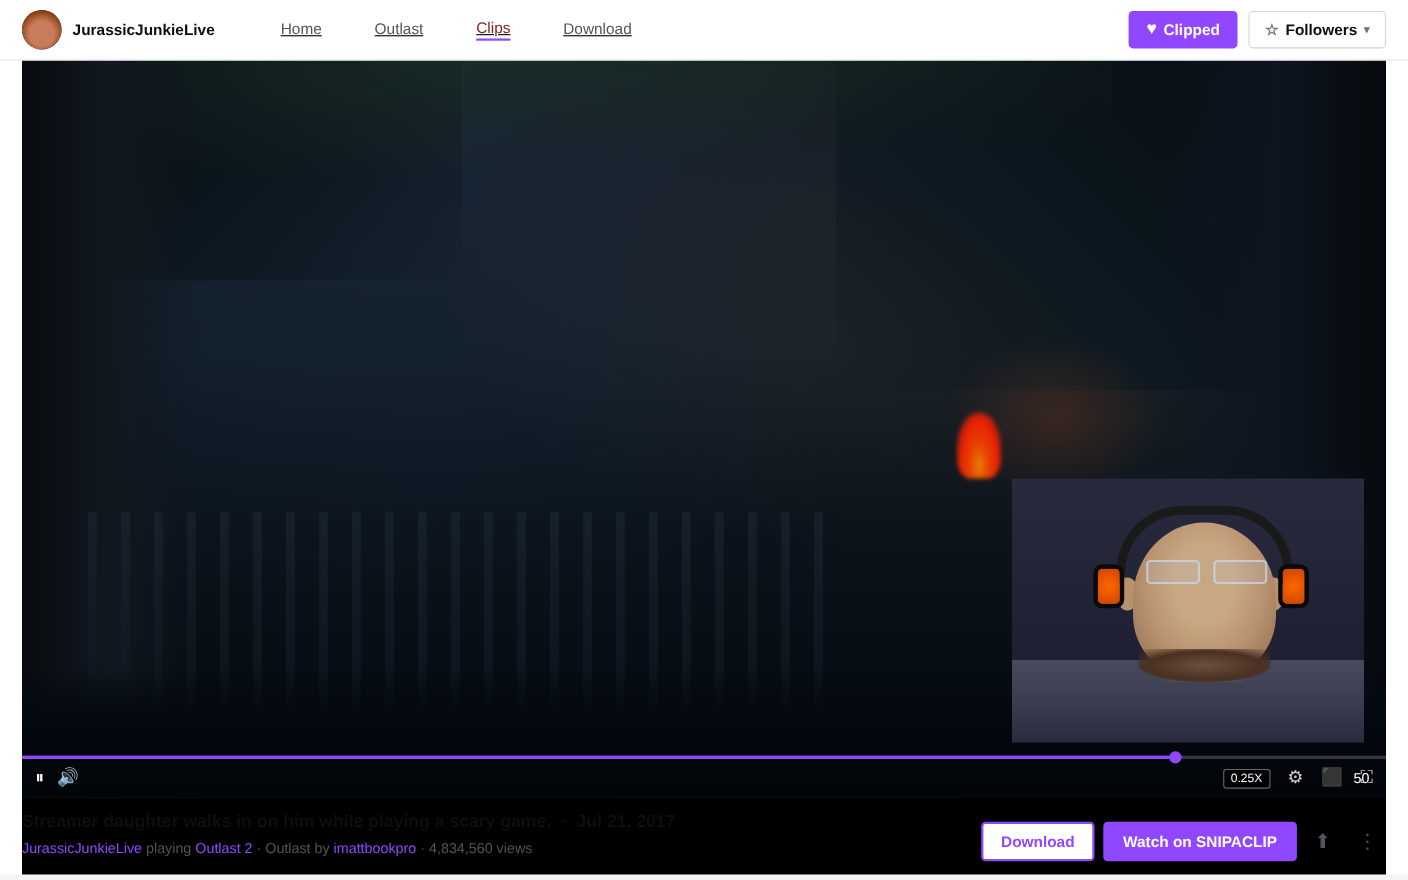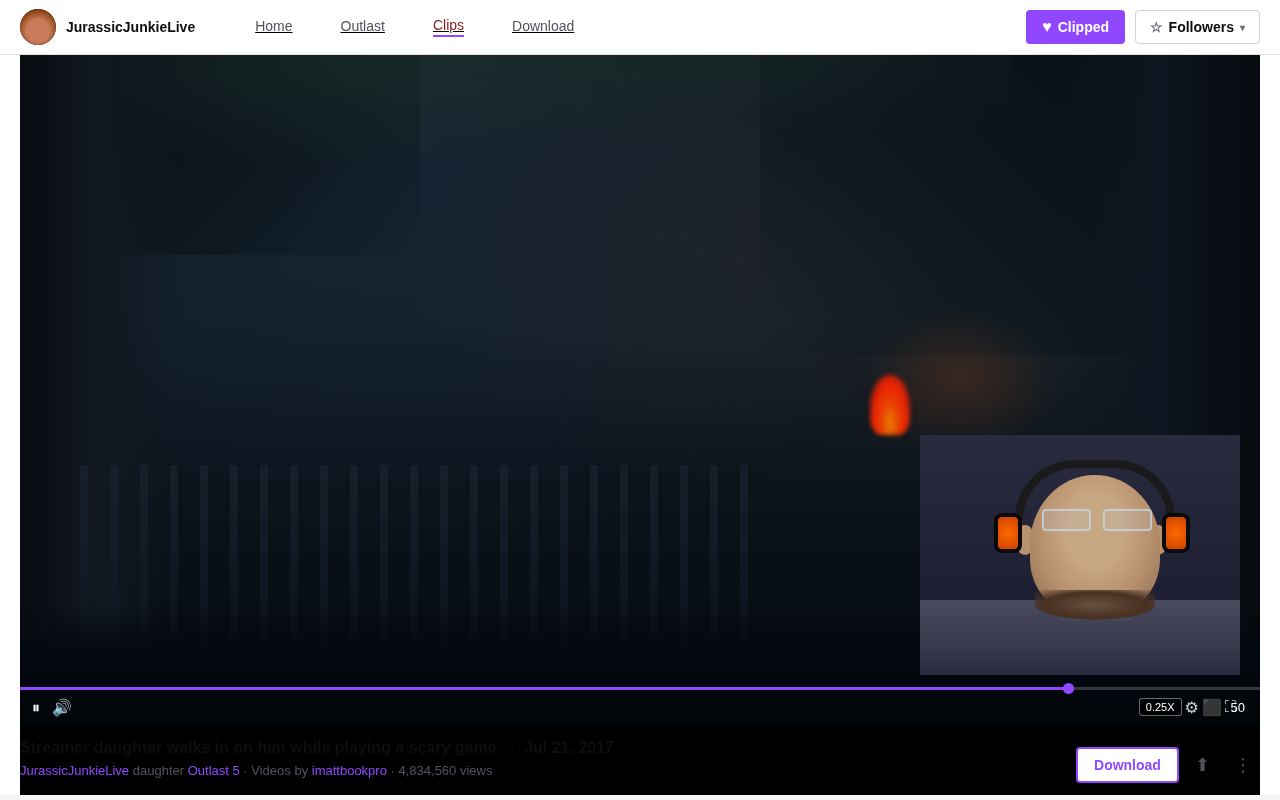--- a/index.html
+++ b/index.html
@@ -386,24 +386,24 @@
       border: none;
       color: #fff;
       cursor: pointer;
       font-size: 16px;
       display: flex;
       align-items: center;
     }
     .ctrl-btn-right {
       position: absolute;
       bottom: 8px;
-      right: 24px;
-      display: flex;
-      align-items: flex-start;
-      gap: 3px;
+      right: 12px;
+      display: flex;
+      align-items: flex-end;
+      gap: 16px;
     }
     .speed-badge {
       background: rgba(0,0,0,0.7);
       border: 1px solid rgba(255,255,255,0.4);
       color: #fff;
       font-size: 11px;
       padding: 2px 6px;
       border-radius: 3px;
     }
     .gear-btn, .layout-btn, .fullscreen-btn {
@@ -600,31 +600,32 @@
 
     <div class="video-info">
       <div class="video-title-section">
         <div class="video-title">
           <span>Streamer daughter walks in on him while playing a scary game.</span>
           &nbsp;·&nbsp;
           <span>Jul 21, 2017</span>
         </div>
         <div class="video-meta">
           <a>JurassicJunkieLive</a>
-          <span> daughter </span>
-          <a>Outlast 5</a>
-          <span> · Videos by </span>
+          <span> playing </span>
+          <a>Outlast 2</a>
+          <span> · Outlast by </span>
           <a>imattbookpro</a>
           <span> · </span>
           <span>4,834,560 views</span>
         </div>
       </div>
 
       <div class="video-actions">
         <button class="download-btn">Download</button>
+        <button class="watch-btn">Watch on SNIPACLIP</button>
         <button class="share-btn">
           <span>⬆</span>
         </button>
         <button class="more-btn">
           <span>⋮</span>
         </button>
       </div>
     </div>
   </div>
 </div>

